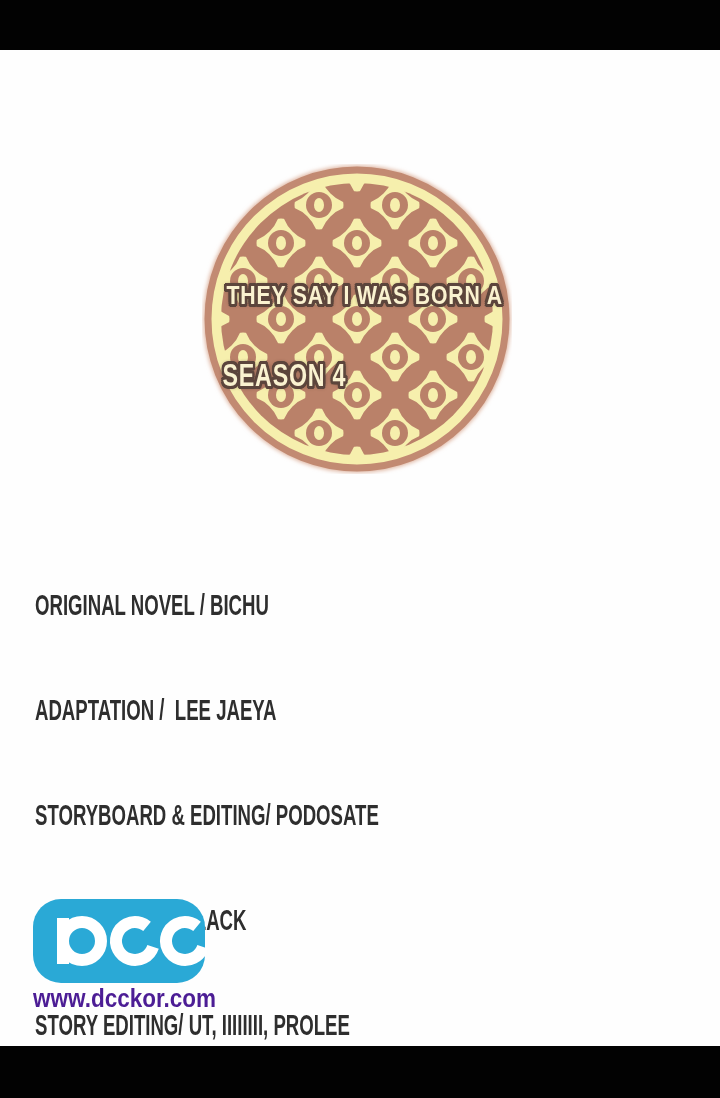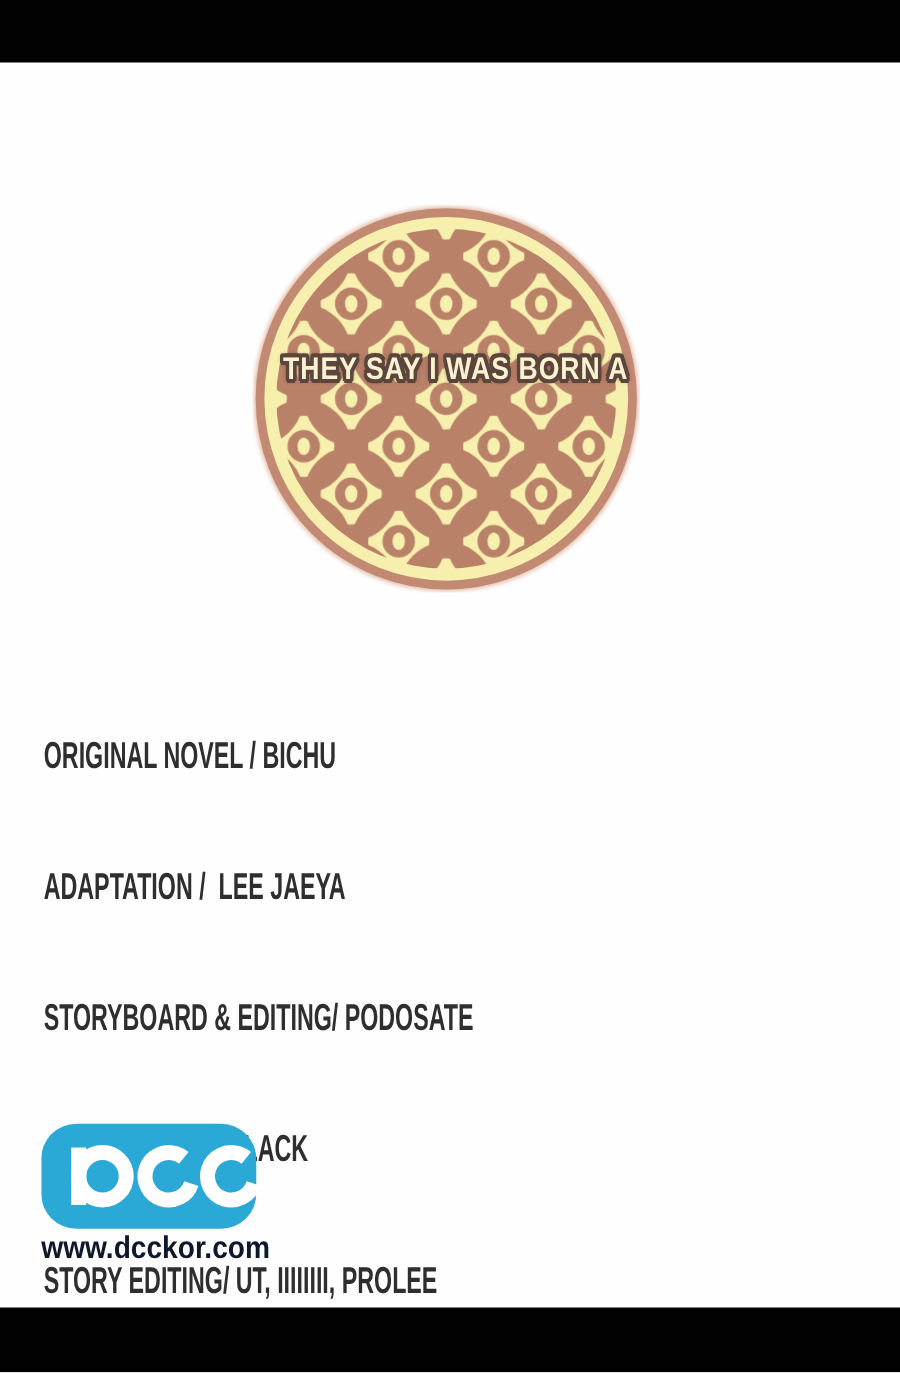--- a/index.html
+++ b/index.html
@@ -39,21 +39,21 @@
     position:absolute;left:35px;top:517px;
     font-size:30px;font-weight:700;color:#2e2e2e;
     line-height:35px;white-space:pre;
     transform:scaleX(0.62);transform-origin:left top;
   }
 
   
   #logo{position:absolute;left:33px;top:897px;}
   #siteurl{
     position:absolute;left:33px;top:985px;
-    font-size:25px;line-height:26px;font-weight:700;color:#0f172a;
+    font-size:25px;line-height:26px;font-weight:700;color:#4c1d95;
     white-space:nowrap;
   }
   #siteurl > span{display:inline-block;transform:scaleX(0.90);transform-origin:left top;}
   .sr{position:absolute;width:1px;height:1px;overflow:hidden;clip-path:inset(50%);white-space:nowrap;}
 </style>
 </head>
 <body>
 
 <div id="canvas">
 
@@ -99,20 +99,23 @@
       </defs>
       <circle cx="155" cy="155" r="151" fill="none" stroke="#dcae98" stroke-width="5" filter="url(#soft)"></circle>
       <circle cx="155" cy="155" r="149" fill="#f6efad" stroke="#c28a72" stroke-width="7"></circle>
       <g clip-path="url(#discclip)">
         <rect width="310" height="310" fill="url(#coinpat)"></rect>
       </g>
     </svg>
     <div id="mt1" class="mtitle">
       <span>THEY SAY I WAS BORN A</span>
     </div>
+    <div id="mt3" class="mtitle">
+      <span>SEASON 4</span>
+    </div>
   </div>
 
   <div id="credits">
     <div class="credit-line">ORIGINAL NOVEL / BICHU</div>
     <div class="credit-line">ADAPTATION /  LEE JAEYA</div>
     <div class="credit-line">STORYBOARD &amp; EDITING/ PODOSATE</div>
     <div class="credit-line">ART / MAGENTABLACK</div>
     <div class="credit-line">STORY EDITING/ UT, IIIIIIII, PROLEE</div>
     
     

